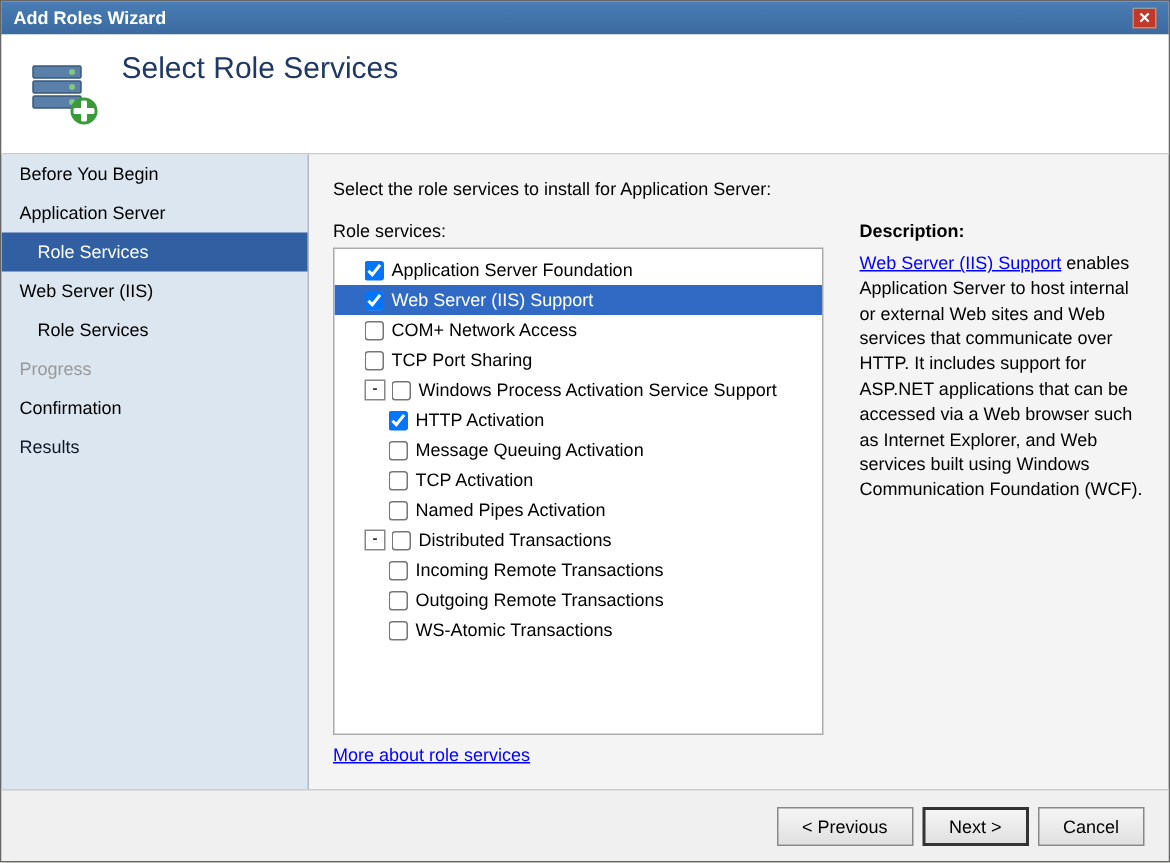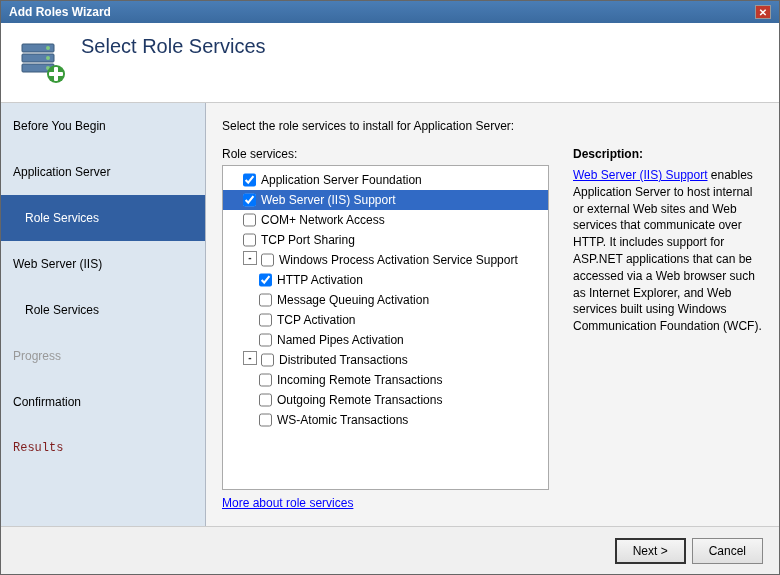--- a/index.html
+++ b/index.html
@@ -76,21 +76,21 @@
       overflow: hidden;
     }
     .sidebar {
       width: 205px;
       background: #dce6f0;
       border-right: 1px solid #b0b8c4;
       padding: 0;
       flex-shrink: 0;
     }
     .sidebar-item {
-      padding: 16px 12px;
+      padding: 6px 12px;
       font-size: 12px;
       color: #000;
       cursor: pointer;
       white-space: nowrap;
     }
     .sidebar-item.active {
       background: #315fa1;
       color: white;
     }
     .sidebar-item.indent {
@@ -129,20 +129,21 @@
     }
     .role-services-list {
       border: 1px solid #aaa;
       background: white;
       flex: 1;
       overflow-y: auto;
       padding: 4px 0;
     }
     .list-item {
       display: flex;
+      align-items: center;
       padding: 1px 4px;
       font-size: 12px;
       line-height: 18px;
       cursor: default;
     }
     .list-item.highlighted {
       background: #316ac5;
       color: white;
     }
     .list-item input[type="checkbox"] {
@@ -261,21 +262,21 @@
   <div class="main-content">
 
     <div class="sidebar">
       <div class="sidebar-item">Before You Begin</div>
       <div class="sidebar-item">Application Server</div>
       <div class="sidebar-item indent active" style="background: rgb(49, 95, 161); color: white;">Role Services</div>
       <div class="sidebar-item">Web Server (IIS)</div>
       <div class="sidebar-item indent">Role Services</div>
       <div class="sidebar-item" style="color:#999;">Progress</div>
       <div class="sidebar-item">Confirmation</div>
-      <div class="sidebar-item" style="color:#7f1d1d;font-family:Liberation Mono, monospace;">Results</div>
+      <div class="sidebar-item" style="color:#0f172a;">Results</div>
     </div>
 
     <div class="content-area">
       <div class="content-top">
         <p>Select the role services to install for Application Server:</p>
       </div>
 
       <div class="content-split">
 
         <div class="role-services-panel">
@@ -357,16 +358,17 @@
           <div class="description-label">Description:</div>
           <div class="description-text">
             <span class="description-link">Web Server (IIS) Support</span><span> enables Application Server to host internal or external Web sites and Web services that communicate over HTTP. It includes support for ASP.NET applications that can be accessed via a Web browser such as Internet Explorer, and Web services built using Windows Communication Foundation (WCF).</span>
           </div>
         </div>
       </div>
     </div>
   </div>
 
   <div class="footer">
+    <button class="btn">&lt; Previous</button>
     <button class="btn primary">Next &gt;</button>
     <button class="btn">Cancel</button>
   </div>
 </div>
 
 </body></html>

